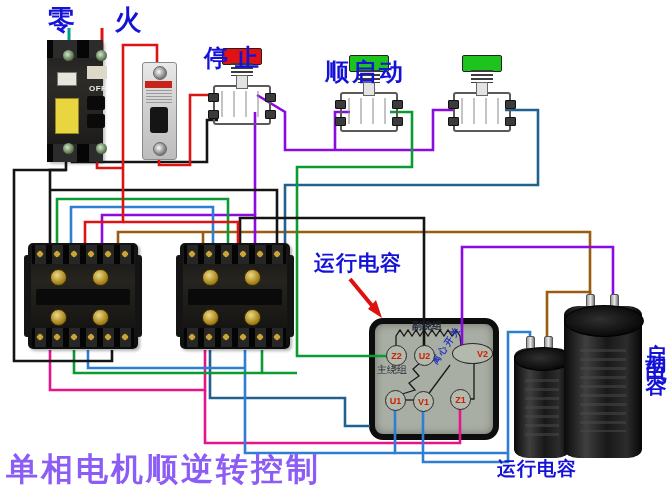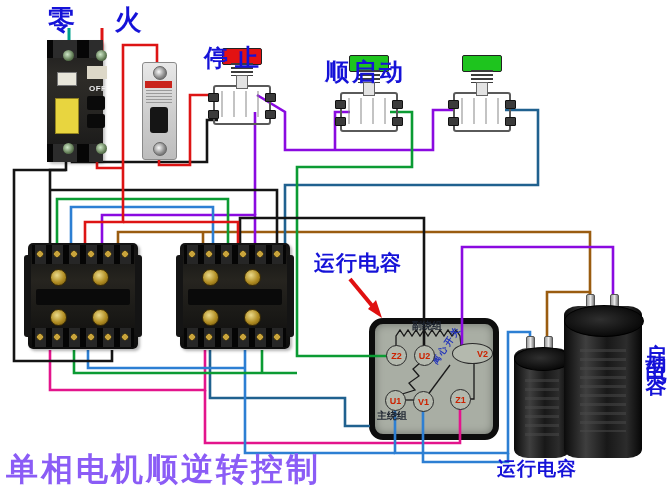--- a/index.html
+++ b/index.html
@@ -65,21 +65,21 @@
       background:radial-gradient(circle at 40% 35%,#ead98a,#b08c22 55%,#6a500e);border:1px solid #3c2d05;}
   .ct-band{position:absolute;left:8px;top:46px;width:94px;height:16px;background:#0a0a0a;border-radius:2px;}
   .ct-ear{position:absolute;top:12px;width:7px;height:82px;background:#141414;border-radius:3px;}
   
   .jbox{left:369px;top:318px;width:118px;height:110px;background:#a9aea4;border:6px solid #0d0d0d;
       border-radius:14px;z-index:2;box-shadow:inset 0 0 8px rgba(0,0,0,.35);}
   .jterm{position:absolute;width:19px;height:19px;border-radius:50%;background:#b4b9ae;
       border:1.6px solid #2a2a2a;z-index:5;color:#cc2200;font-weight:bold;font-size:9px;
       display:flex;align-items:center;justify-content:center;text-align:center;}
   #jlab-aux{left:412px;top:319px;font-size:10px;z-index:5;color:#1d2430;position:absolute;font-weight:bold;}
-  #jlab-main{left:377px;top:363px;font-size:10px;z-index:5;color:#1d2430;position:absolute;font-weight:bold;margin-top:46px;}
+  #jlab-main{left:377px;top:363px;font-size:10px;z-index:5;color:#1d2430;position:absolute;font-weight:normal;}
   #jlab-cf{left:429px;top:360px;font-size:9px;z-index:5;color:#2233bb;position:absolute;font-weight:bold;
       transform:rotate(-56deg);transform-origin:left top;letter-spacing:2px;}
   
   .capc{position:absolute;z-index:4;border-radius:14px/9px;
       background:linear-gradient(90deg,#0b0b0b,#3f3f3f 28%,#181818 55%,#2c2c2c 80%,#060606);}
   .capc .captop{position:absolute;left:0;top:-1px;width:100%;height:22px;border-radius:50%;
       background:radial-gradient(ellipse at 45% 45%,#2f2f2f,#0a0a0a 70%);border:1px solid #000;}
   .cpost{position:absolute;width:7px;border-radius:2px;z-index:4;
       background:linear-gradient(90deg,#9a9a9a,#e8e8e8 50%,#777);border:1px solid #555;}
   .capmark{position:absolute;width:60%;left:20%;top:28%;height:55%;opacity:.5;

